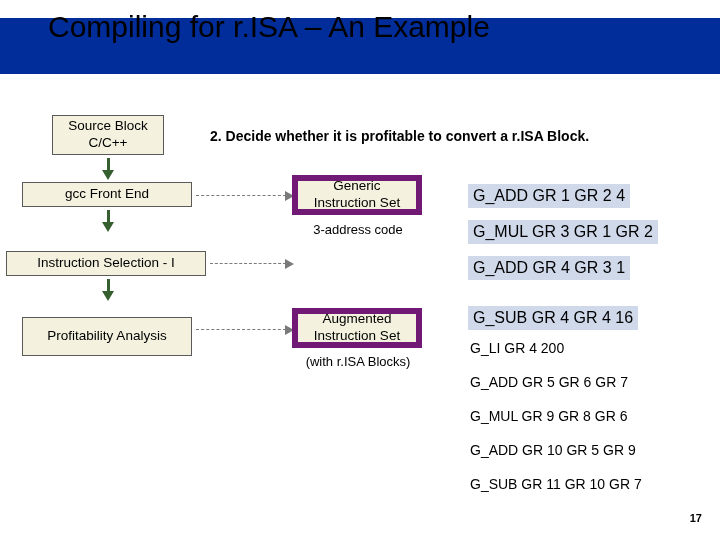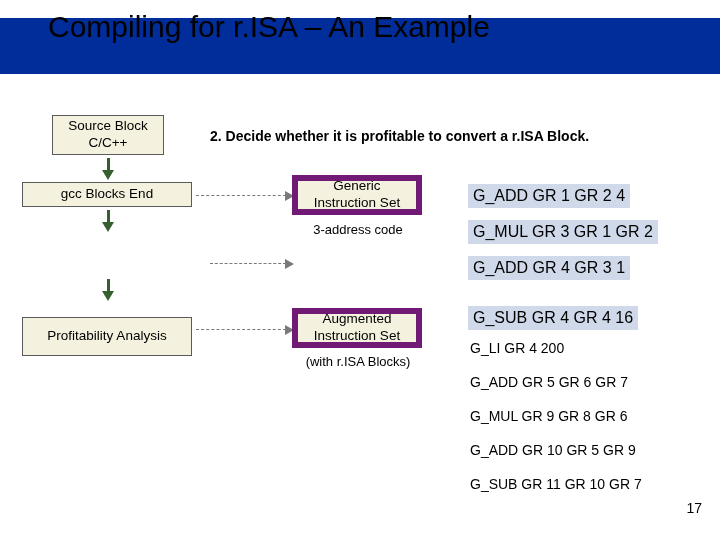--- a/index.html
+++ b/index.html
@@ -74,41 +74,42 @@
     border-top: 1px dashed #7a7a7a;
   }
   .arrow-right::after {
     content: "";
     position: absolute; right: -8px; top: -5px;
     border-top: 5px solid transparent;
     border-bottom: 5px solid transparent;
     border-left: 9px solid #7a7a7a;
   }
   .pagenum {
-    position: absolute; right: 18px; bottom: 24px;
-    font-size: 14px; color: #000;
+    position: absolute; right: 18px; bottom: 16px;
+    font-size: 11px; color: #000; font-weight: bold;
   }
 </style>
 </head>
 <body>
 <div class="slide">
 
   <div class="title-band"></div>
   <div class="title-text">Compiling for r.ISA – An Example</div>
 
   <div class="subtitle">2. Decide whether it is profitable to convert a r.ISA Block.</div>
 
   <div class="stage-box" style="top:115px; left:52px; width:112px; height:40px; white-space:pre-line;">Source Block
 C/C++</div>
   <div class="arrow-down" style="top:158px; left:104px;"></div>
 
-  <div class="stage-box" style="top:182px; left:22px; width:170px; height:25px;">gcc Blocks End</div>
+  <div class="stage-box" style="top:182px; left:22px; width:170px; height:25px;">gcc Front End</div>
   <div class="arrow-down" style="top:210px; left:104px;"></div>
   <div class="arrow-right" style="top:195px; left:196px; width:90px;"></div>
 
+  <div class="stage-box" style="top:251px; left:6px; width:200px; height:25px;">Instruction Selection - I</div>
   <div class="arrow-down" style="top:279px; left:104px;"></div>
   <div class="arrow-right" style="top:263px; left:210px; width:76px;"></div>
 
   <div class="stage-box" style="top:317px; left:22px; width:170px; height:39px;">Profitability Analysis</div>
   <div class="arrow-right" style="top:329px; left:196px; width:90px;"></div>
 
   <div class="mid-box" style="top:175px; left:292px; width:130px; height:40px; white-space:pre-line;">Generic
 Instruction Set</div>
   <div class="mid-text" style="top:222px; left:288px;">3-address code</div>
 

